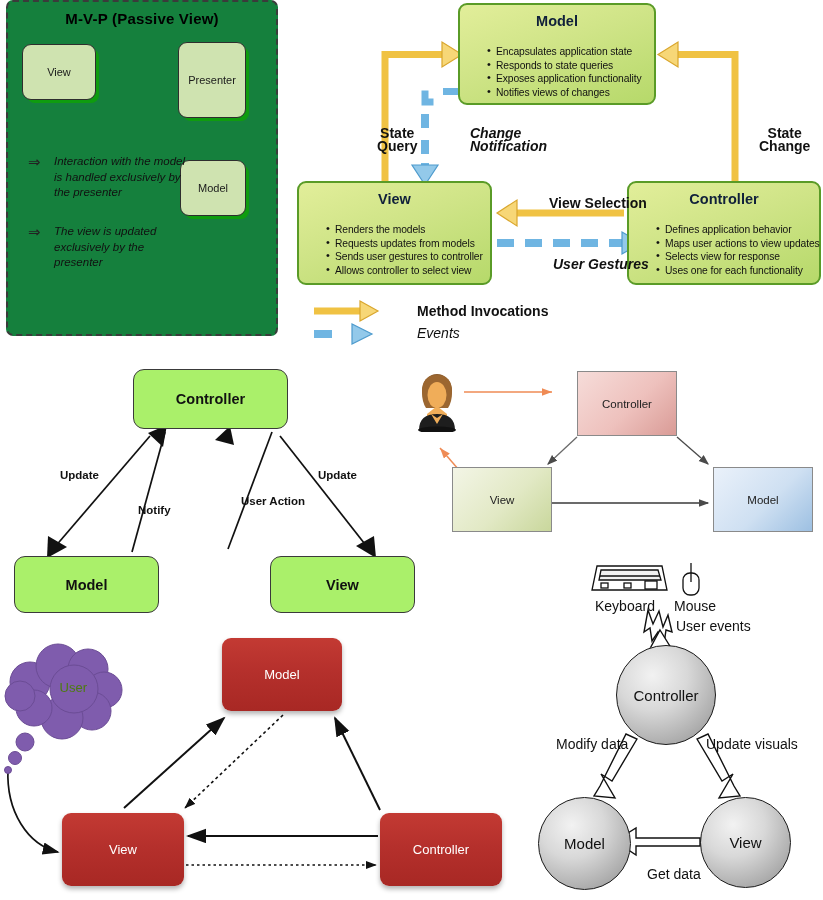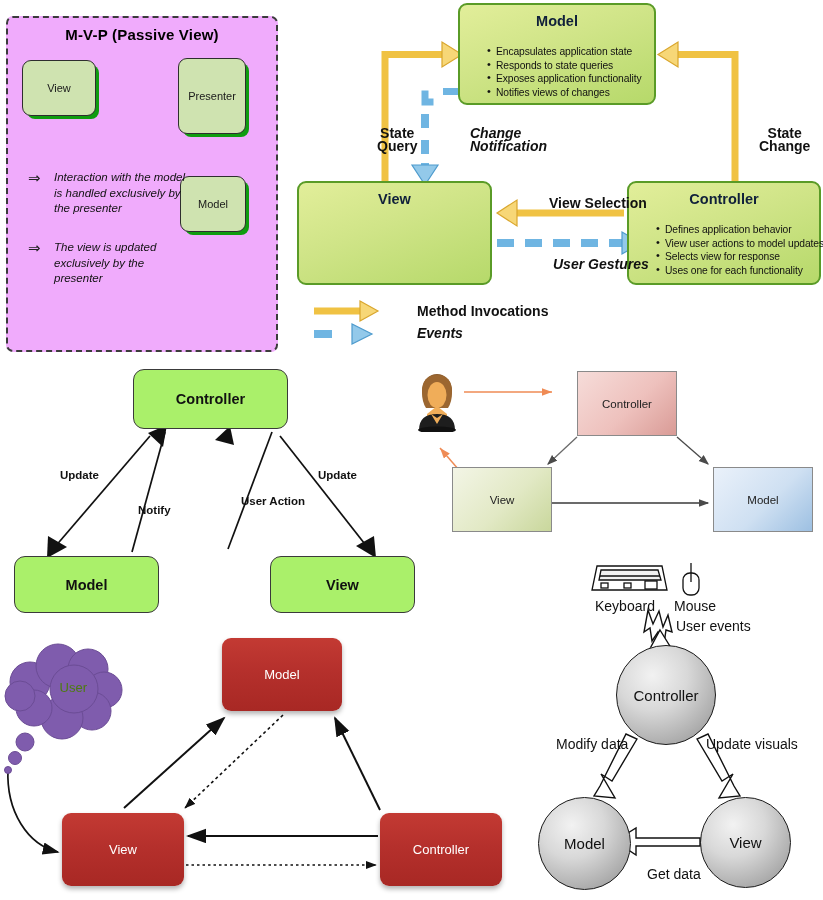--- a/index.html
+++ b/index.html
@@ -3,22 +3,22 @@
 <meta charset="utf-8">
 <title>MVC / MVP Diagram Collage</title>
 <style>
   html,body{margin:0;padding:0;background:#ffffff;}
   body{width:823px;height:900px;position:relative;overflow:hidden;
        font-family:"Liberation Sans","DejaVu Sans",sans-serif;color:#000;}
   .stage{position:absolute;left:0;top:0;width:823px;height:900px;}
   .abs{position:absolute;}
 
   
-  #mvp{left:6px;top:16px;width:272px;height:336px;
-       border:2px dashed #3b3b3b;border-radius:7px;background:#f0abfc;box-sizing:border-box;}
+  #mvp{left:6px;top:0;width:272px;height:336px;
+       border:2px dashed #3b3b3b;border-radius:7px;background:#15803d;box-sizing:border-box;}
   #mvp .title{position:absolute;left:0;top:8px;width:100%;text-align:center;
        font-size:15px;font-weight:bold;letter-spacing:.2px;}
   .mvpbox{position:absolute;background:#cfe3b0;border:1.6px solid #2e2e2e;border-radius:9px;
           box-shadow:4px 4px 0 -1px #0f9c0f;display:flex;align-items:center;justify-content:center;
           font-size:11px;color:#1a1a1a;box-sizing:border-box;}
   #mvp-view{left:14px;top:42px;width:74px;height:56px;}
   #mvp-pres{left:170px;top:40px;width:68px;height:76px;}
   #mvp-model{left:172px;top:158px;width:66px;height:56px;}
   .mvp-note{position:absolute;font-style:italic;font-size:11.5px;line-height:15.5px;
             color:#111;width:140px;}
@@ -40,21 +40,21 @@
   #mvc-ctrl{left:627px;top:181px;width:194px;height:104px;}
 
   .lbl{position:absolute;font-size:14px;font-weight:bold;line-height:12.5px;color:#111;margin-left:32px;}
   .lbl.it{font-style:italic;}
   #lb-statequery{left:345px;top:127px;text-align:center;}
   #lb-statechange{left:727px;top:127px;text-align:center;}
   #lb-changenotif{left:438px;top:127px;}
   #lb-viewsel{left:517px;top:197px;}
   #lb-usergest{left:521px;top:258px;}
   #lb-method{left:385px;top:305px;font-weight:bold;}
-  #lb-events{left:385px;top:327px;font-style:italic;font-weight:bold;}
+  #lb-events{left:385px;top:327px;font-style:italic;font-weight:normal;}
 
   
   .gbox{position:absolute;background:#aaf06a;border:1.7px solid #3a3a3a;border-radius:11px;
         display:flex;align-items:center;justify-content:center;
         font-weight:bold;font-size:14.5px;color:#111;box-sizing:border-box;}
   #g-ctrl{left:133px;top:369px;width:155px;height:60px;}
   #g-model{left:14px;top:556px;width:145px;height:57px;}
   #g-view{left:270px;top:556px;width:145px;height:57px;}
   .glbl{position:absolute;font-size:11.5px;font-weight:bold;color:#111;}
   #gl-update1{left:60px;top:469px;}
@@ -263,26 +263,32 @@
     <div class="h">Model</div>
     <ul>
       <li>Encapsulates application state</li>
       <li>Responds to state queries</li>
       <li>Exposes application functionality</li>
       <li>Notifies views of changes</li>
     </ul>
   </div>
   <div class="mvcbox" id="mvc-view">
     <div class="h">View</div>
+    <ul>
+      <li>Renders the models</li>
+      <li>Requests updates from models</li>
+      <li>Sends user gestures to controller</li>
+      <li>Allows controller to select view</li>
+    </ul>
   </div>
   <div class="mvcbox" id="mvc-ctrl">
     <div class="h">Controller</div>
     <ul>
       <li>Defines application behavior</li>
-      <li>View user actions to model updates</li>
+      <li>Maps user actions to view updates</li>
       <li>Selects view for response</li>
       <li>Uses one for each functionality</li>
     </ul>
   </div>
 
   <div class="lbl" id="lb-statequery">
     <div>State</div>
     <div>Query</div>
   </div>
   <div class="lbl" id="lb-statechange">

